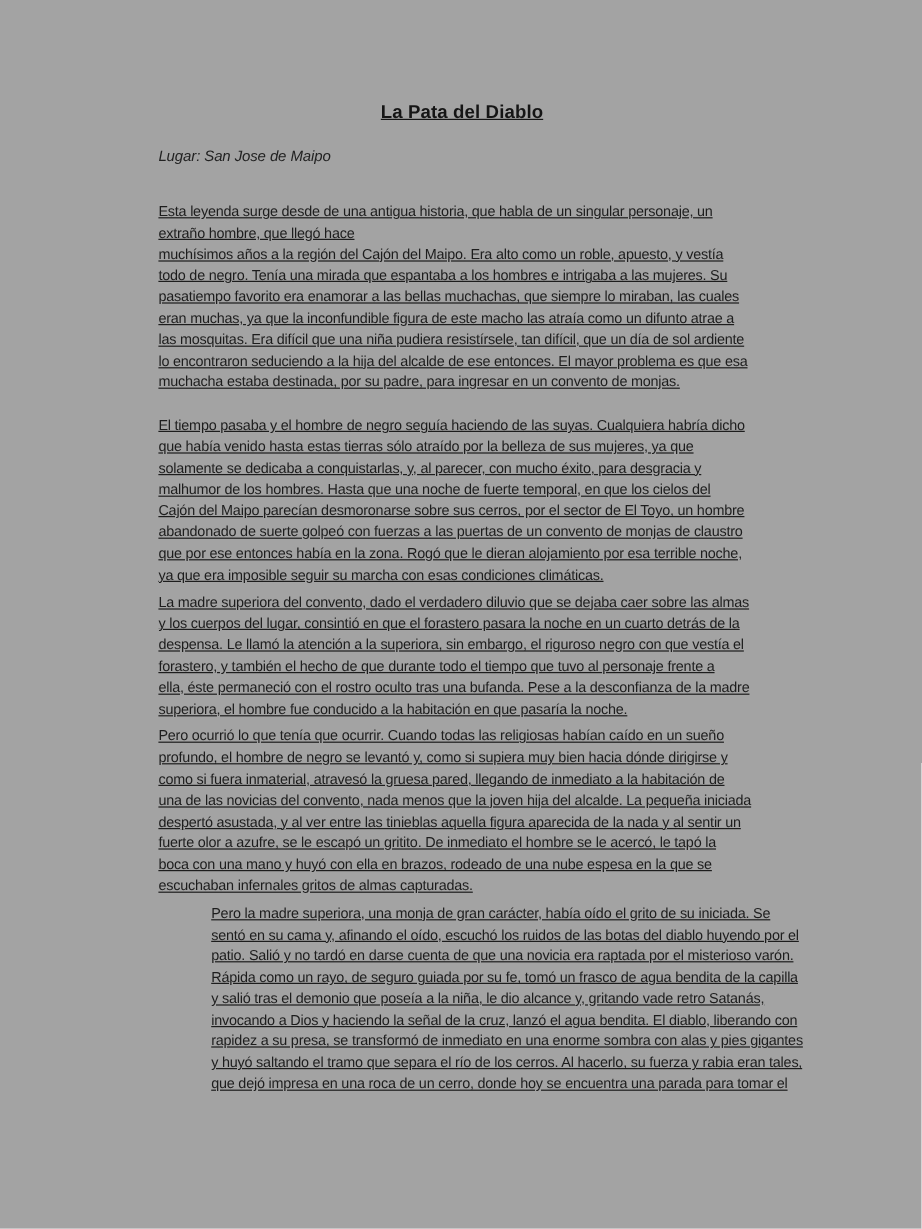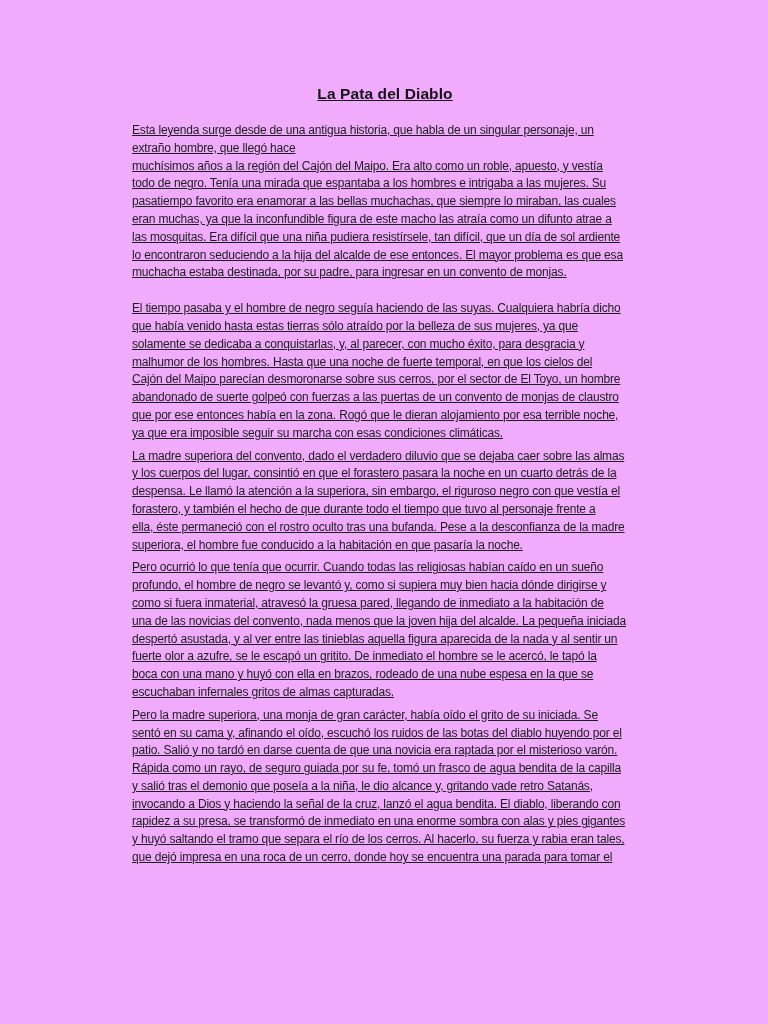--- a/index.html
+++ b/index.html
@@ -4,21 +4,21 @@
 <style>
   html, body {
     margin: 0;
     padding: 0;
     background: #ffffff;
   }
   .page {
     position: relative;
     width: 768px;
     height: 1024px;
-    background: #f0abfc;
+    background: #a3a3a3;
     overflow: hidden;
     font-family: "Liberation Sans", sans-serif;
     color: #1a1a1a;
   }
   .content {
     position: absolute;
     left: 132px;
     top: 84px;
     width: 506px;
   }
@@ -47,28 +47,30 @@
     letter-spacing: -0.18px;
     white-space: pre;
     color: #1d1d1d;
     text-decoration: underline;
   }
   .para.first {
     margin-bottom: 18px;
   }
   .para.last {
     margin-bottom: 0;
+    margin-left: 44px;
   }
 </style>
 </head>
 <body>
 
 <div class="page">
   <div class="content">
     <h1 class="doc-title">La Pata del Diablo</h1>
+    <p class="location-line">Lugar: San Jose de Maipo</p>
     <p class="para first">Esta leyenda surge desde de una antigua historia, que habla de un singular personaje, un
 extraño hombre, que llegó hace
 muchísimos años a la región del Cajón del Maipo. Era alto como un roble, apuesto, y vestía
 todo de negro. Tenía una mirada que espantaba a los hombres e intrigaba a las mujeres. Su
 pasatiempo favorito era enamorar a las bellas muchachas, que siempre lo miraban, las cuales
 eran muchas, ya que la inconfundible figura de este macho las atraía como un difunto atrae a
 las mosquitas. Era difícil que una niña pudiera resistírsele, tan difícil, que un día de sol ardiente
 lo encontraron seduciendo a la hija del alcalde de ese entonces. El mayor problema es que esa
 muchacha estaba destinada, por su padre, para ingresar en un convento de monjas.</p>
     <p class="para">El tiempo pasaba y el hombre de negro seguía haciendo de las suyas. Cualquiera habría dicho

